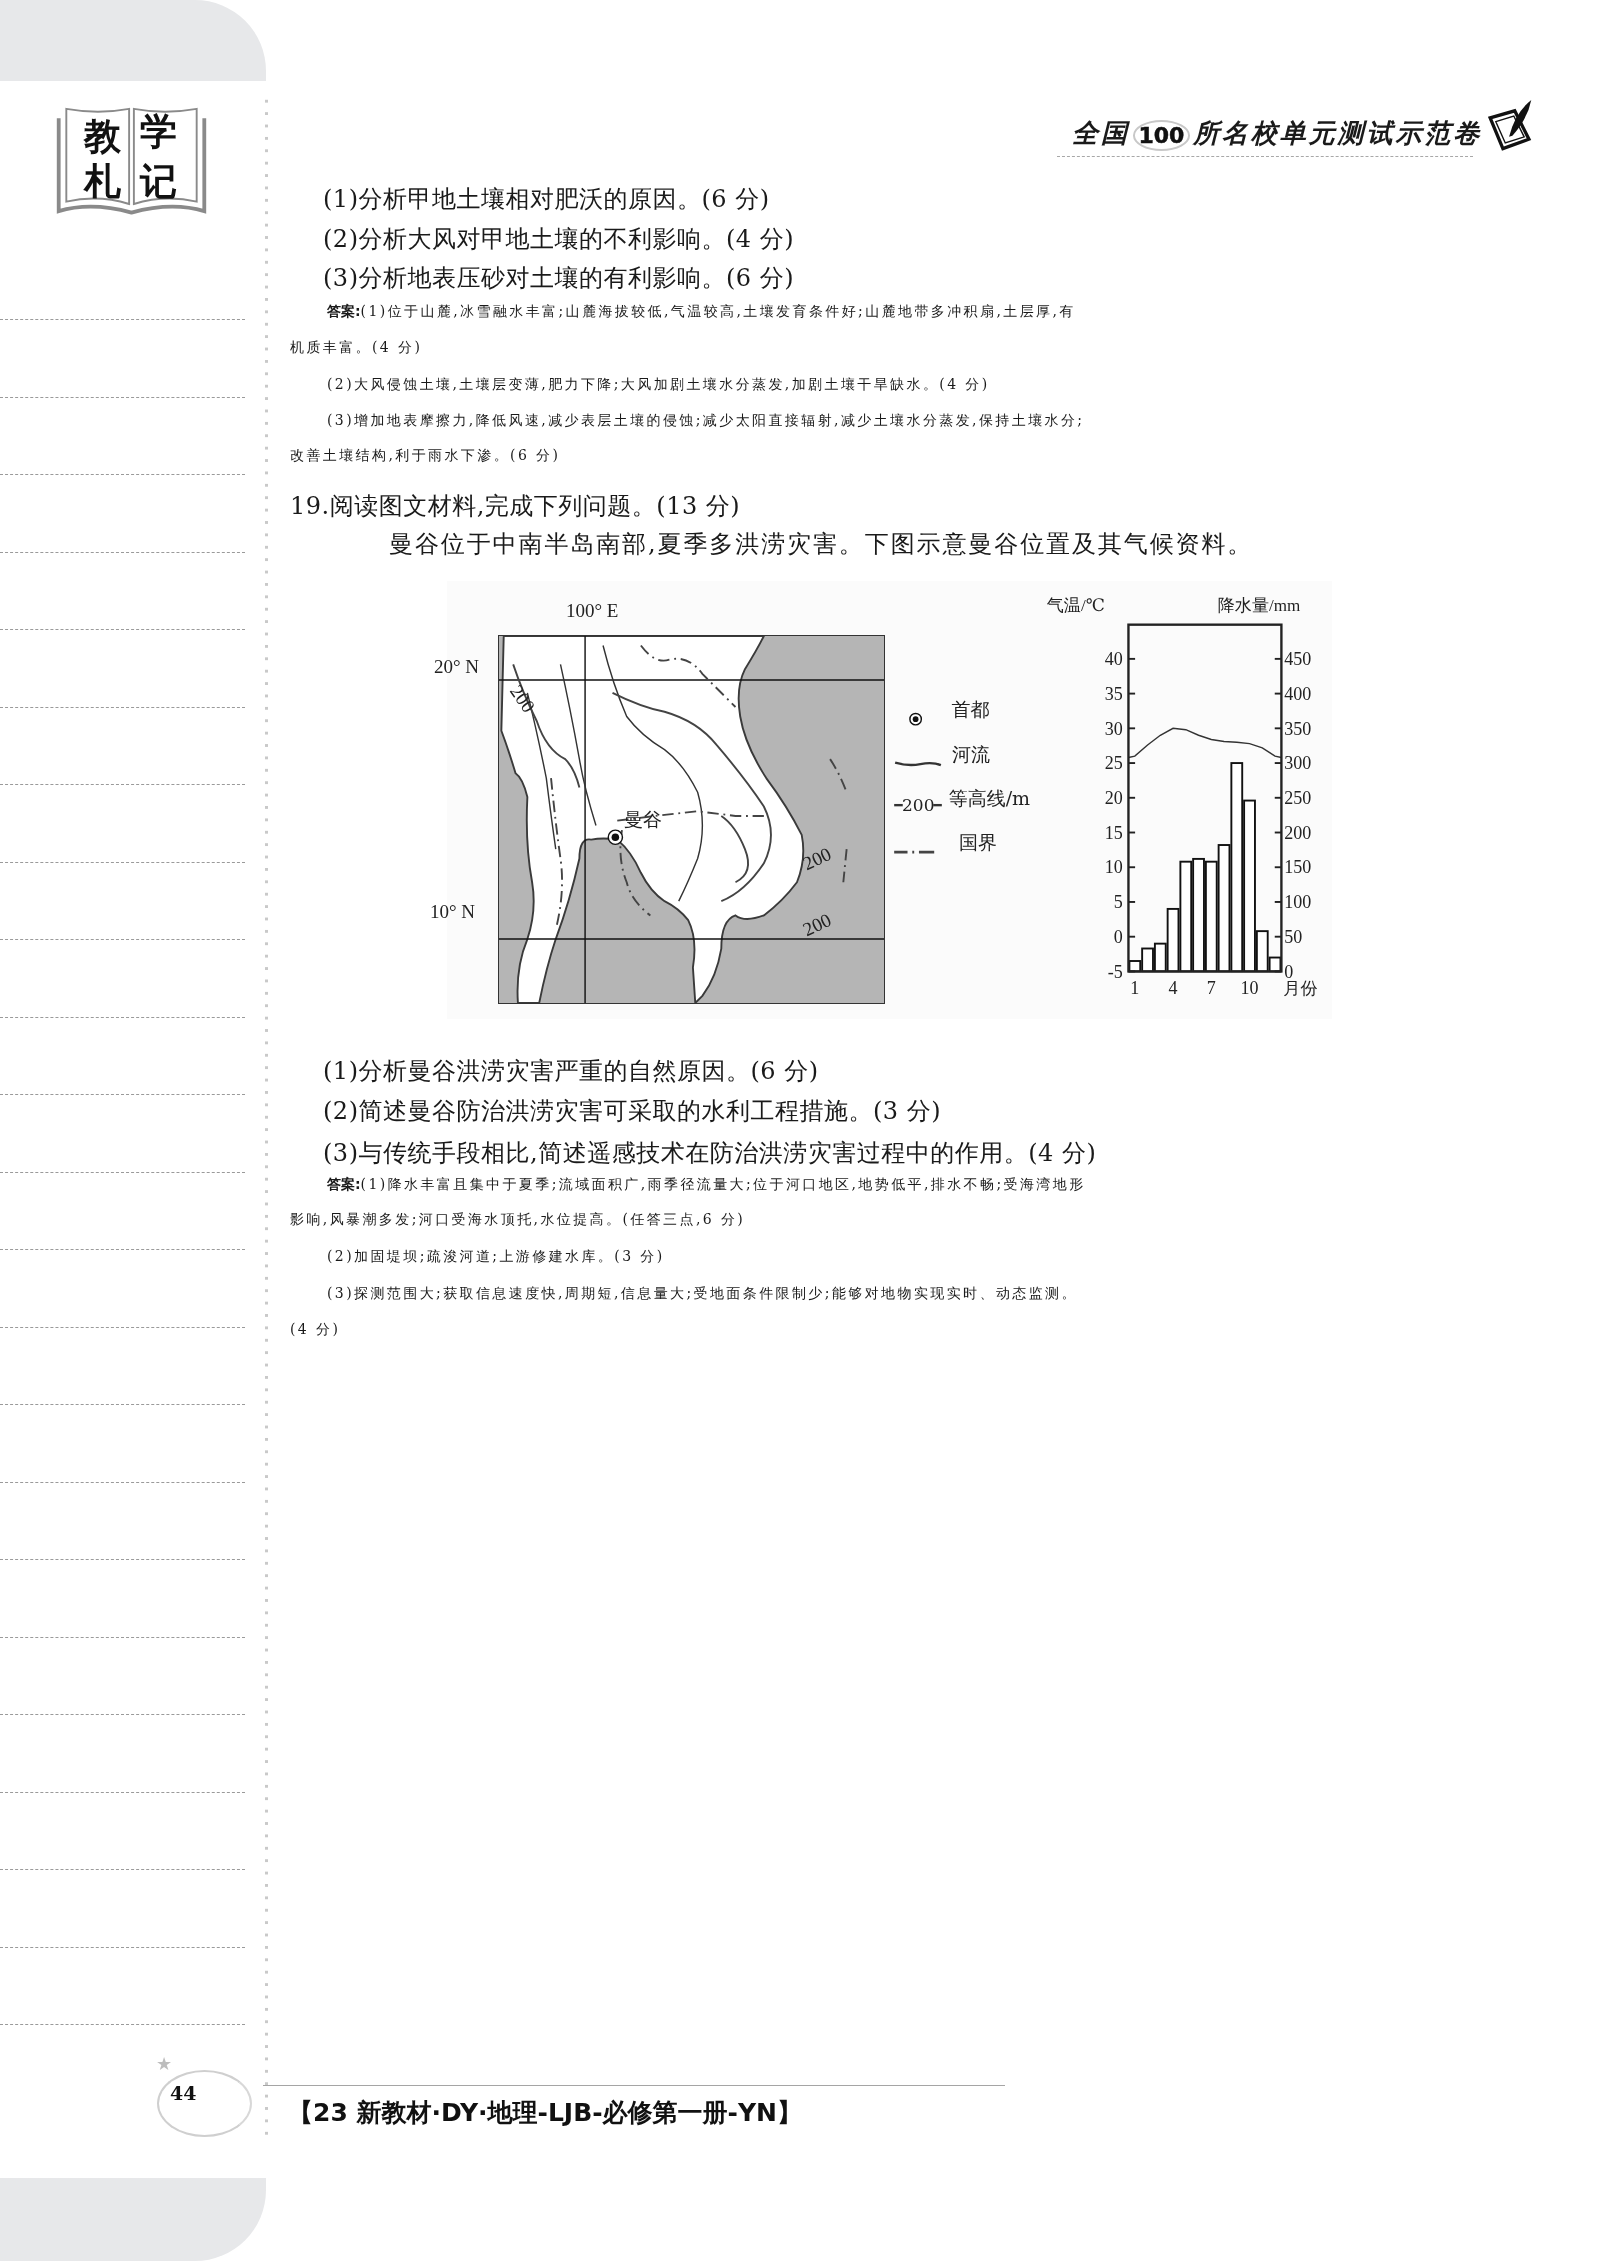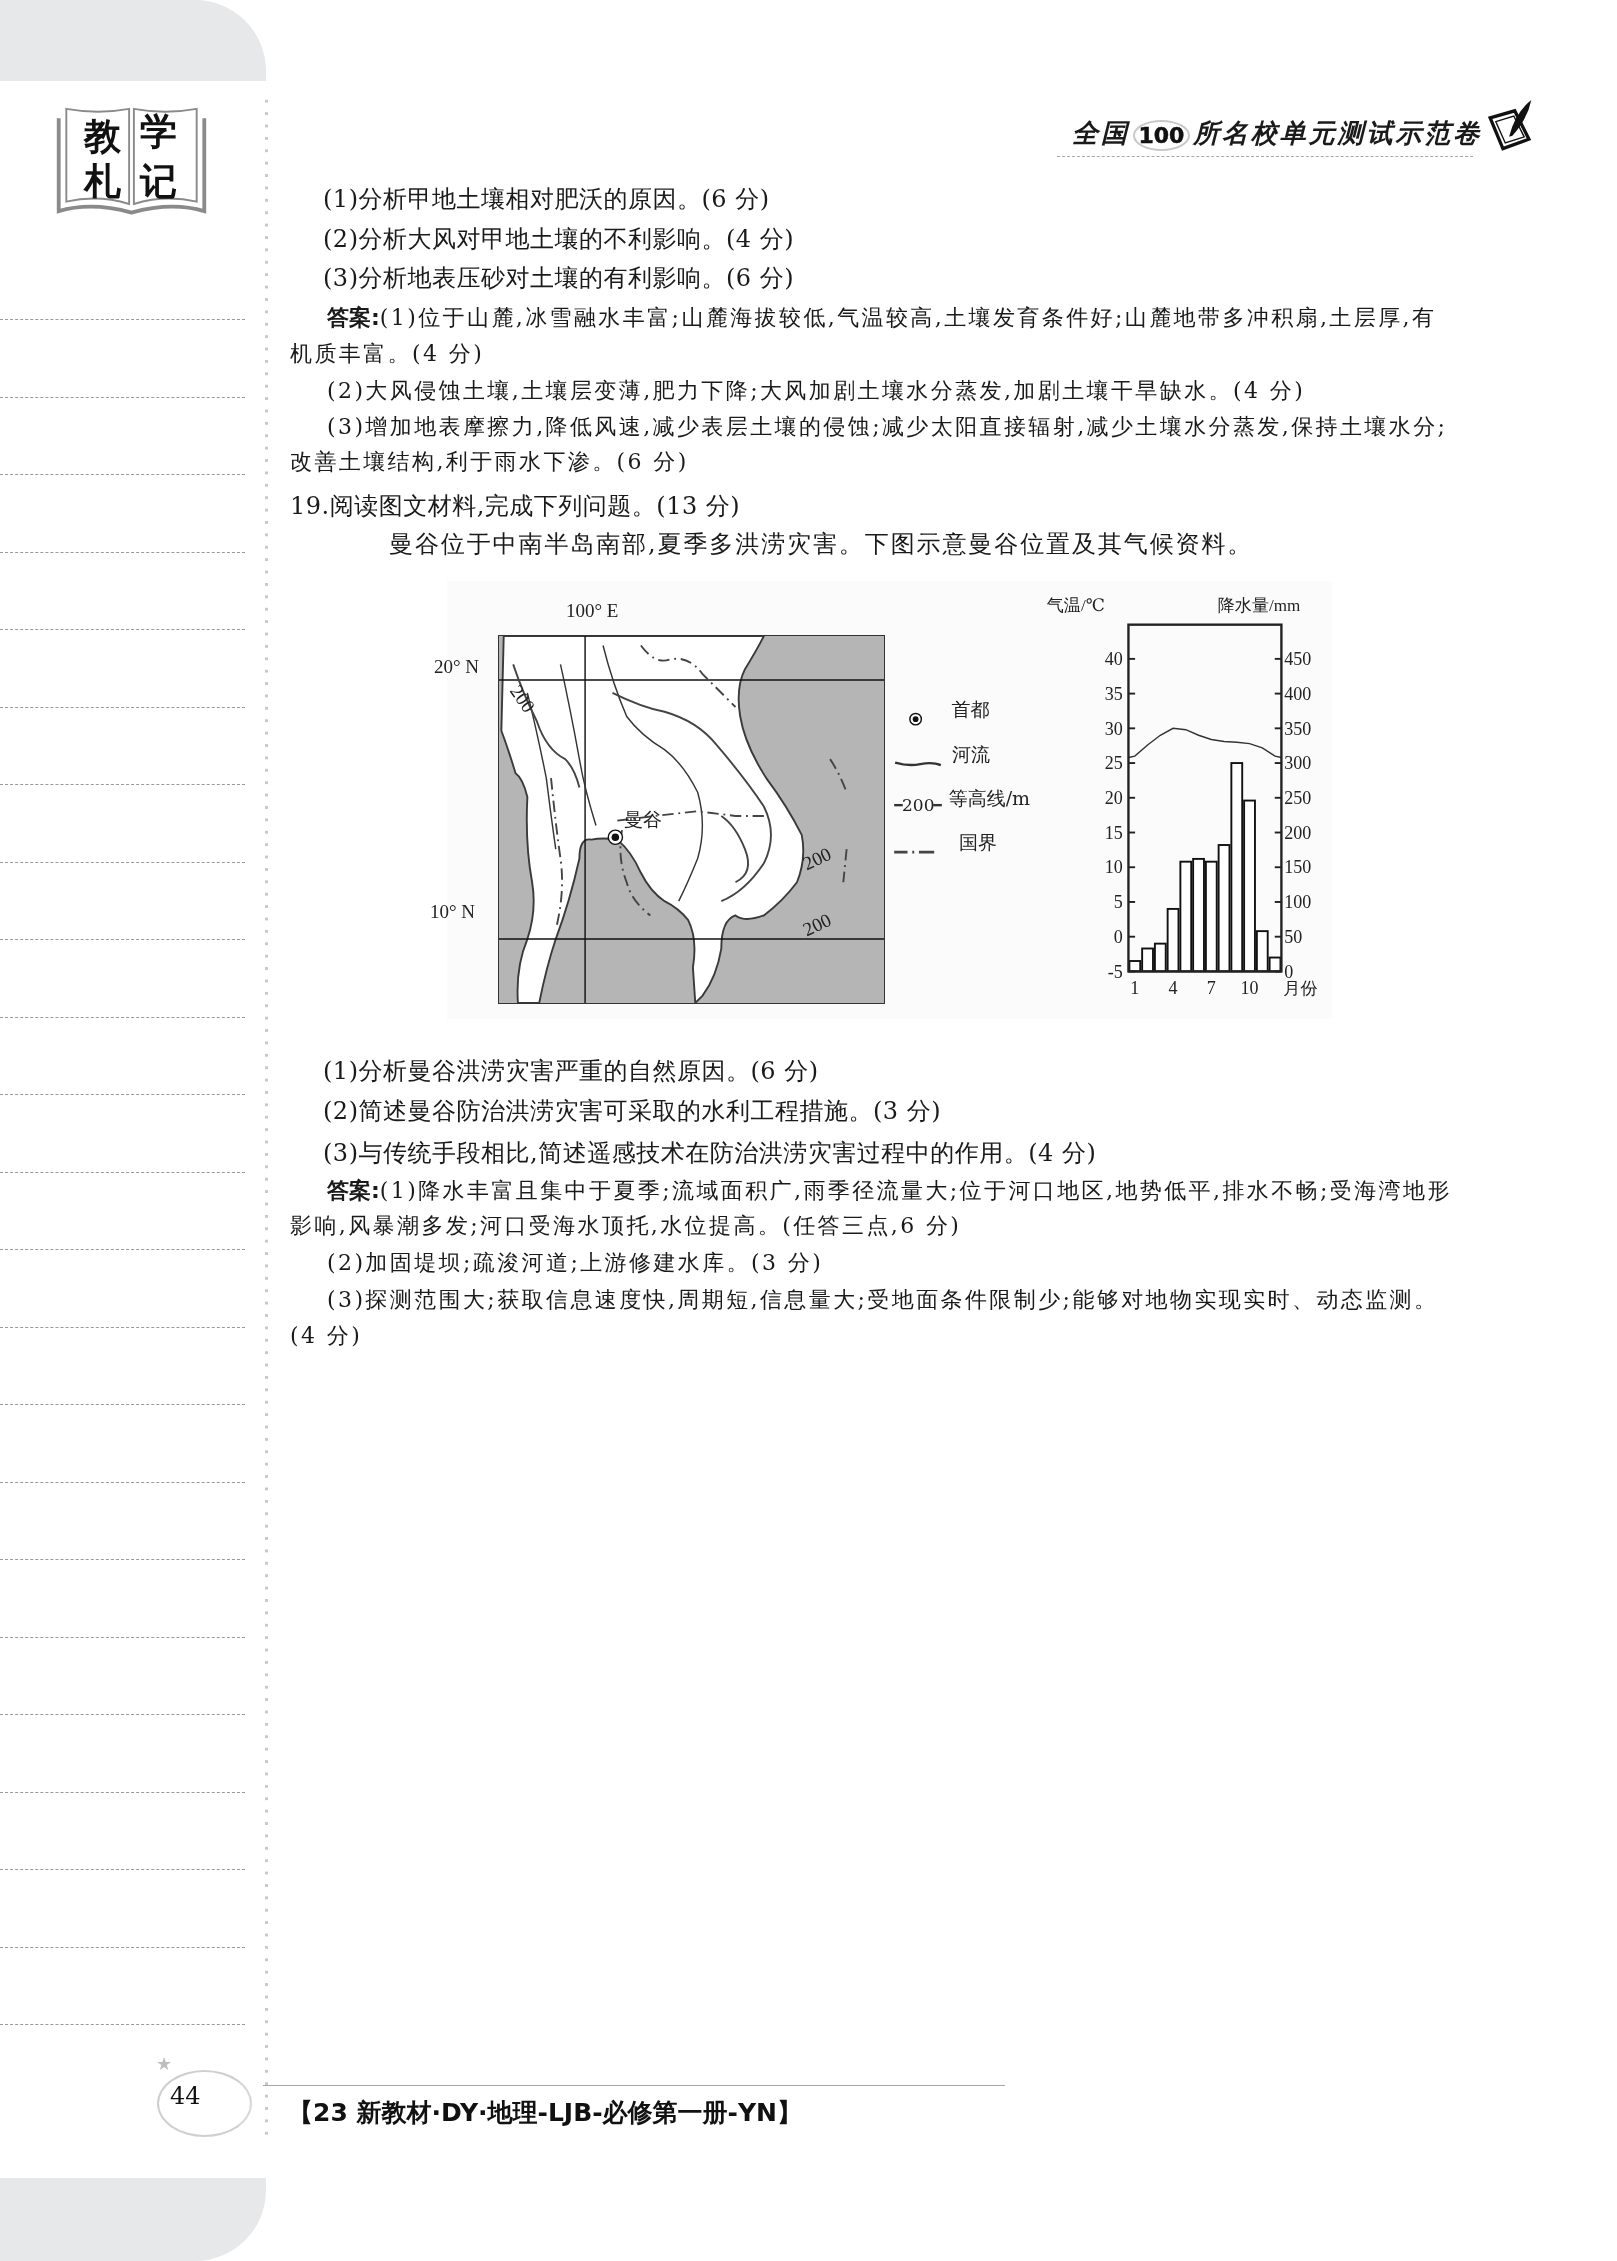--- a/index.html
+++ b/index.html
@@ -55,21 +55,21 @@
   .header-rule {
     position:absolute; left:1057px; top:156px; width:416px; height:0;
     border-top:1.4px dashed #a8a8a8;
   }
   
   .line {
     position:absolute; white-space:nowrap;
     font-family:"DejaVu Serif","Liberation Serif",serif;
   }
   .q { font-size:24px; letter-spacing:0.5px; }
-  .ans { font-size:22px; letter-spacing:2.4px; }
+  .ans { font-size:14px; letter-spacing:2.4px; }
   .ans-bold { font-family:"DejaVu Sans",sans-serif; font-weight:bold; letter-spacing:0; }
   
   .figure-bg {
     position:absolute; left:447px; top:581px; width:885px; height:438px;
     background:#fbfbfb;
   }
   .map-frame {
     position:absolute; left:498px; top:635px; width:387px; height:369px;
     border:1.9px solid #333; box-sizing:border-box; background:#b5b5b5; overflow:hidden;
   }
@@ -83,21 +83,21 @@
   .chart-svg { position:absolute; left:1037px; top:590px; width:295px; height:418px; }
   
   .footer-oval {
     position:absolute; left:157px; top:2070px; width:95px; height:67px;
     border-radius:50%; border:2.9px solid #cfcfcf; border-right-color:#d8d8d8;
     box-sizing:border-box;
   }
   .footer-star { position:absolute; left:156px; top:2053px; font-size:18px; color:#bdbdbd; }
   .page-num {
     position:absolute; left:170px; top:2082px; font-family:"DejaVu Serif",serif;
-    font-weight:normal; font-size:24px; color:#111;
+    font-weight:bold; font-size:19px; color:#111;
   }
   .footer-rule {
     position:absolute; left:263px; top:2085px; width:742px; height:0;
     border-top:1.9px solid #a5a5a5;
   }
   .footer-code {
     position:absolute; left:288px; top:2096px; font-family:"DejaVu Sans",sans-serif;
     font-weight:bold; font-size:25px; color:#111; white-space:nowrap;
   }
 </style>

